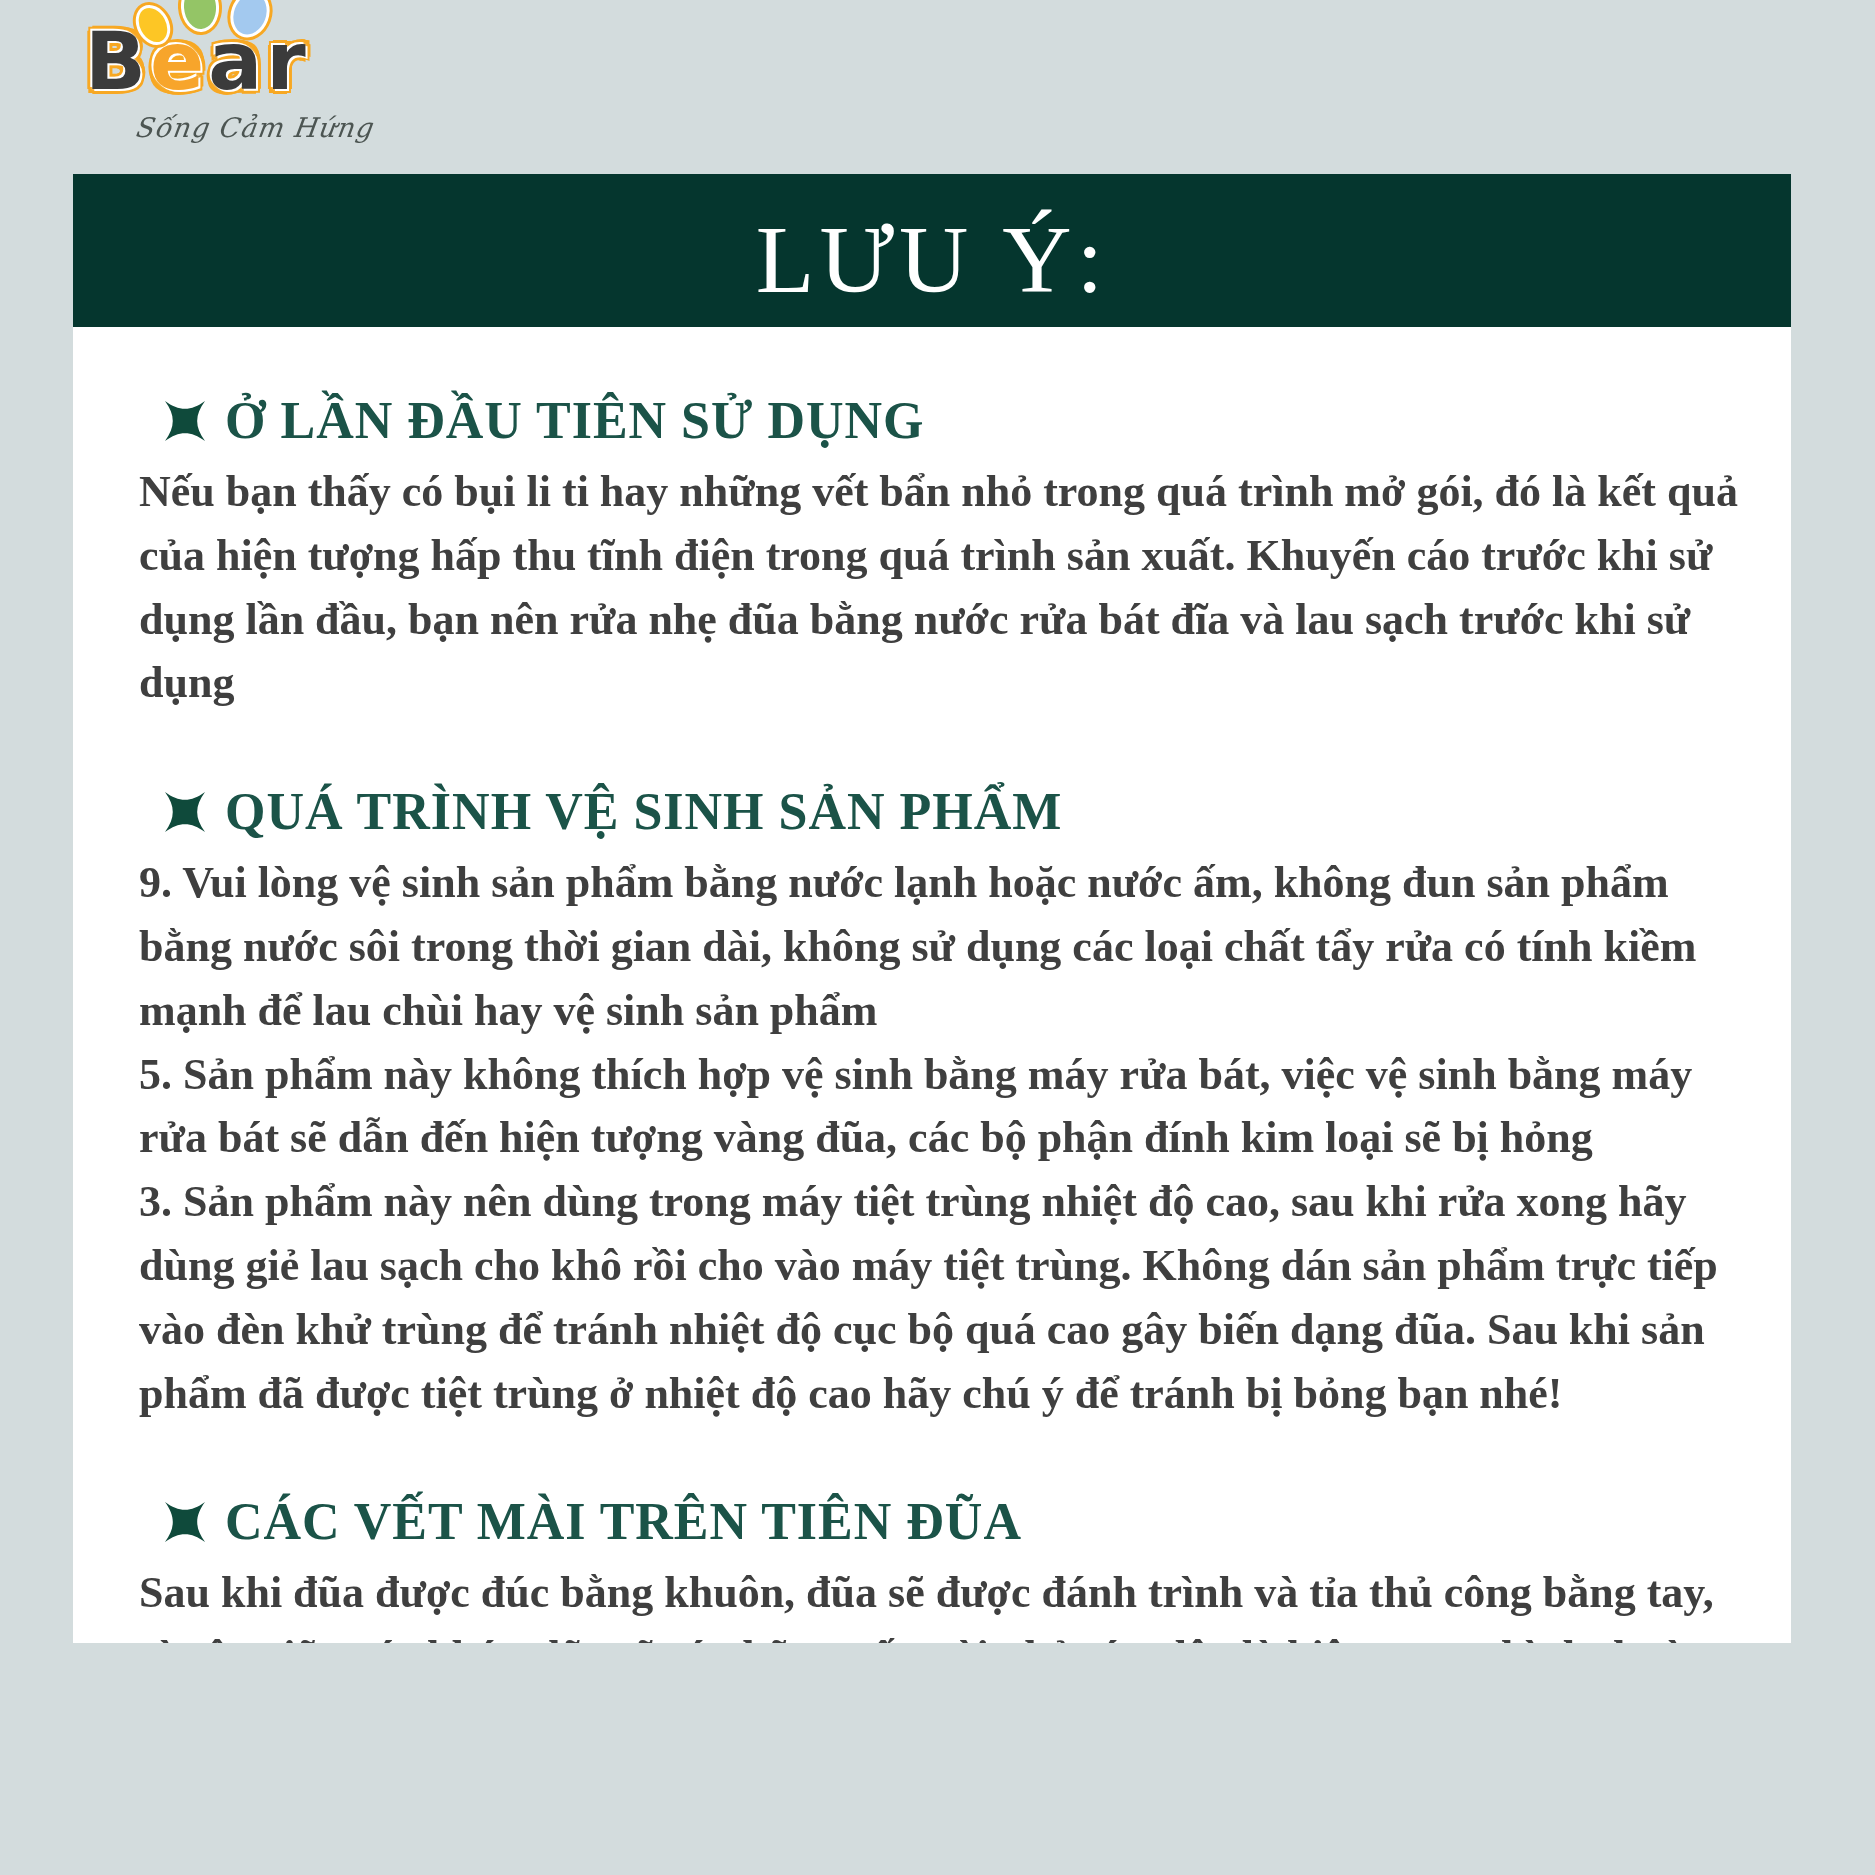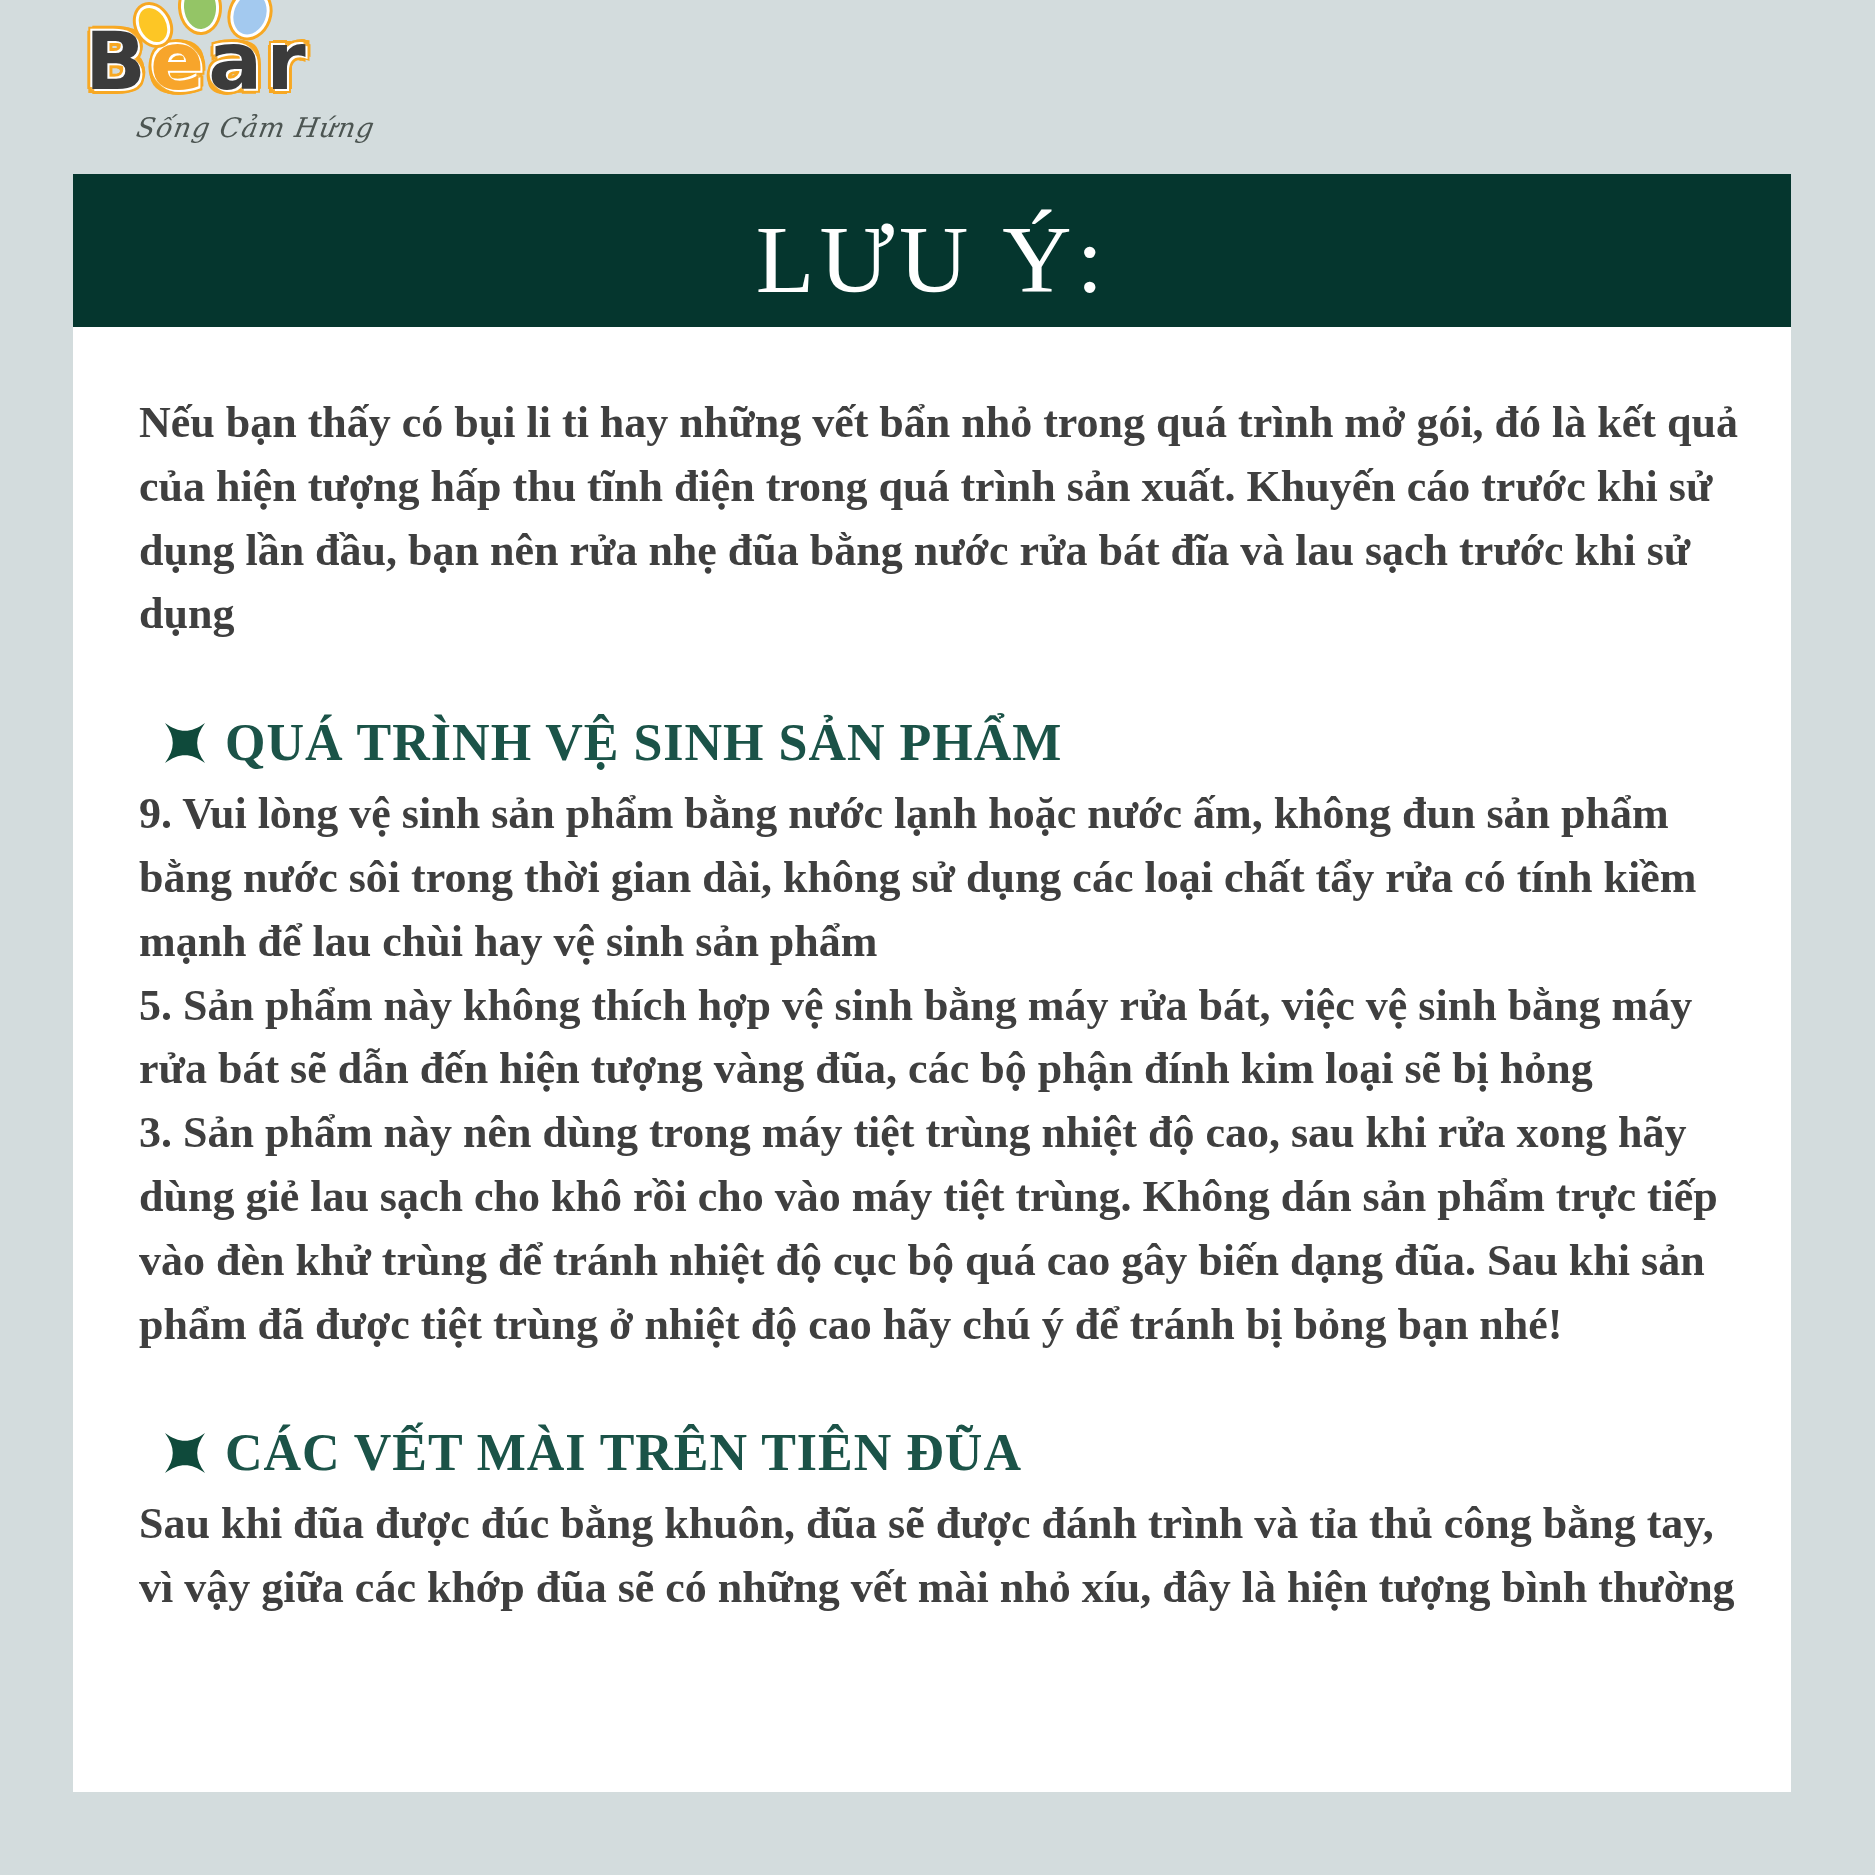--- a/index.html
+++ b/index.html
@@ -1,17 +1,17 @@
 <!DOCTYPE html>
 <html><head>
 <meta charset="utf-8">
 <style>
   html,body{margin:0;padding:0;}
   body{width:1875px;height:1875px;background:#d3dcdd;}
-  .page{position:relative;width:1875px;height:1875px;background:#d3dcdd;overflow:hidden;
+  .page{position:relative;width:1875px;height:1643px;background:#d3dcdd;overflow:hidden;
         font-family:"Liberation Serif", serif;}
 
   
   .logo{position:absolute;left:85px;top:22px;}
   .brand{position:relative;font-family:"DejaVu Sans", sans-serif;font-weight:900;
          font-size:80px;line-height:1;color:#3b3b3b;letter-spacing:4px;
          text-shadow:
            0 0 2px #ffffff, 2px 2px 0 #ffffff, -2px -2px 0 #ffffff,
            5px 0 0 #f7a823,-5px 0 0 #f7a823,0 5px 0 #f7a823,0 -5px 0 #f7a823,
            4px 4px 0 #f7a823,-4px 4px 0 #f7a823,4px -4px 0 #f7a823,-4px -4px 0 #f7a823;}
@@ -57,20 +57,28 @@
     <div class="tagline">Sống Cảm Hứng</div>
   </div>
 
   <div class="header-bar">
     <h1>LƯU Ý:</h1>
   </div>
 
   <div class="card">
     <div id="sections">
   <section class="section">
+    <div class="section-heading">
+      <span class="star">
+        <svg viewBox="0 0 100 100" xmlns="http://www.w3.org/2000/svg">
+          <path d="M0,0 C35,26 65,26 100,0 C74,35 74,65 100,100 C65,74 35,74 0,100 C26,65 26,35 0,0 Z" fill="#0f4a3b"></path>
+        </svg>
+      </span>
+      <h2>Ở LẦN ĐẦU TIÊN SỬ DỤNG</h2>
+    </div>
     <div class="paragraphs">
             <p>Nếu bạn thấy có bụi li ti hay những vết bẩn nhỏ trong quá trình mở gói, đó là kết quả của hiện tượng hấp thu tĩnh điện trong quá trình sản xuất. Khuyến cáo trước khi sử dụng lần đầu, bạn nên rửa nhẹ đũa bằng nước rửa bát đĩa và lau sạch trước khi sử dụng</p>
           </div>
   </section>
 
   <section class="section">
     <div class="section-heading">
       <span class="star">
         <svg viewBox="0 0 100 100" xmlns="http://www.w3.org/2000/svg">
           <path d="M0,0 C35,26 65,26 100,0 C74,35 74,65 100,100 C65,74 35,74 0,100 C26,65 26,35 0,0 Z" fill="#0f4a3b"></path>

